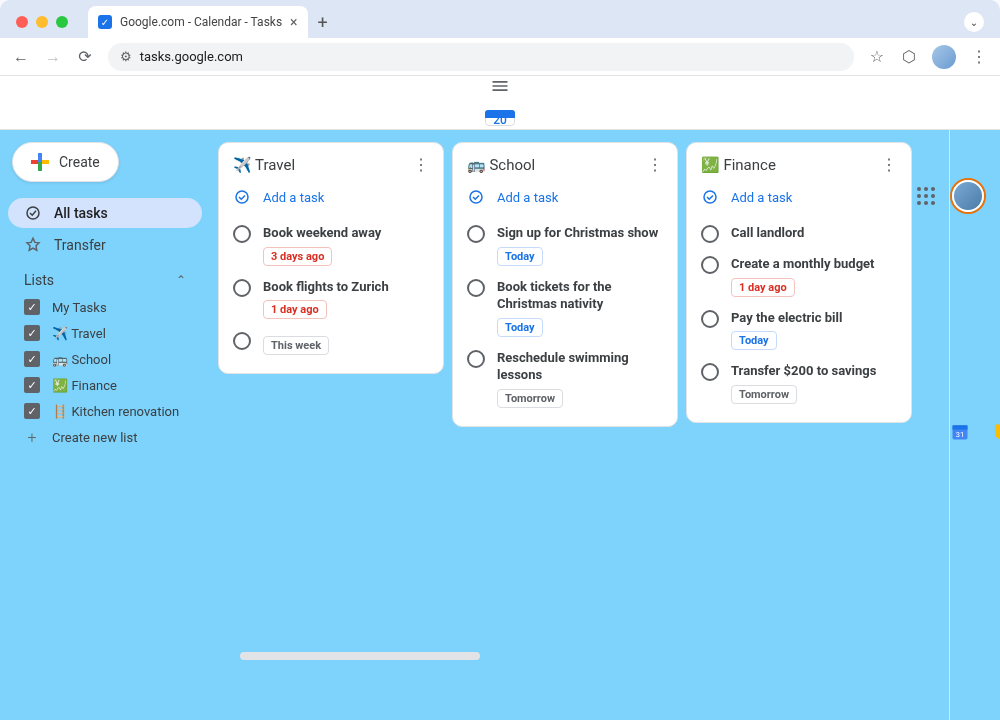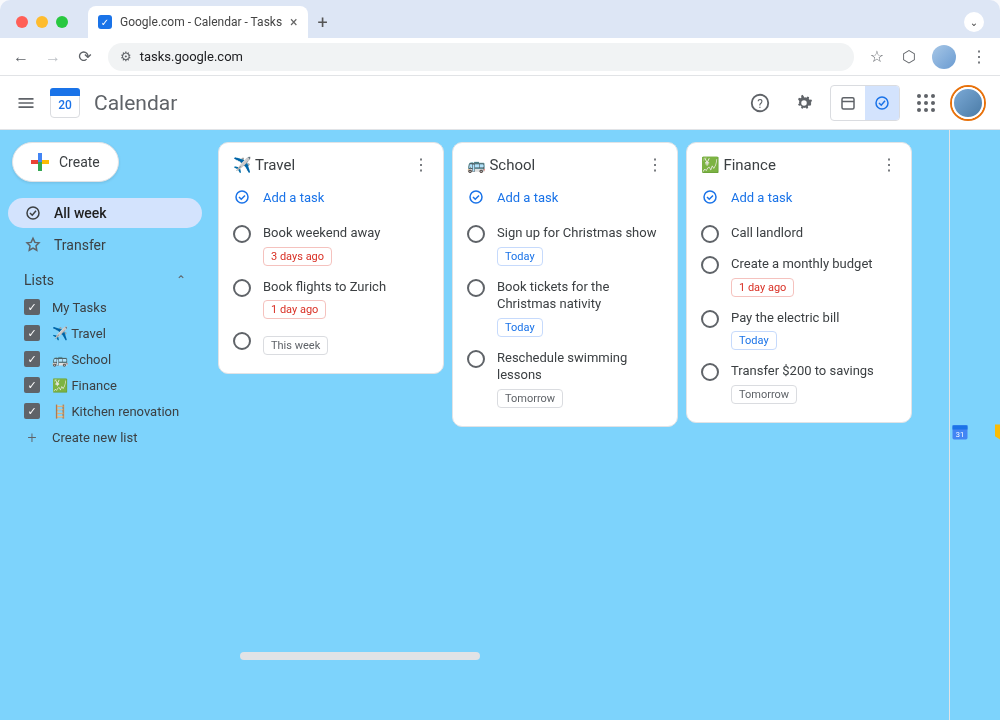--- a/index.html
+++ b/index.html
@@ -21,21 +21,21 @@
   
   .addr-bar { background: #fff; height: 38px; display: flex; align-items: center; padding: 0 12px; gap: 14px; border-bottom: 1px solid #e1e3e6;}
   .nav-icon { color: #5f6368; font-size: 16px; cursor: pointer; width:18px; text-align:center;}
   .nav-icon.disabled { color: #bdc1c6; }
   .url-field { flex: 1; display: flex; align-items: center; background: #f1f3f4; border-radius: 16px; height: 28px; padding: 0 12px; font-size: 13px; color: #202124; gap: 8px;}
   .url-field .tune { color:#5f6368; font-size:13px;}
   .addr-right { display: flex; align-items: center; gap: 14px; }
   .avatar-sm { width:24px; height:24px; border-radius:50%; background: linear-gradient(135deg,#a7c7e7,#6a9bd1);}
   
   
-  .app-header { height: 54px; background: #fff; display: flex; align-items: center; padding: 0 16px; border-bottom: 1px solid #e1e3e6; gap: 14px;}
+  .app-header { height: 54px; background: #fff; display: flex; align-items: center; padding: 0 16px; border-bottom: 1px solid #e1e3e6; gap: 14px; flex-direction: column;}
   .hamburger { color:#5f6368; cursor:pointer; }
   .cal-logo { width:30px; height:30px; background:#fff; border:1px solid #dadce0; border-radius:4px; position:relative; display:flex; align-items:center; justify-content:center; font-size:12px; font-weight:500; color:#1a73e8;}
   .cal-logo::before { content:''; position:absolute; top:-1px; left:-1px; right:-1px; height:8px; background:#1a73e8; border-radius:3px 3px 0 0;}
   .cal-logo span{ position:relative; top:2px;}
   .app-title { font-size: 21px; color: #5f6368; font-weight: 400;}
   .header-right { margin-left: auto; display: flex; align-items: center; gap: 8px;}
   .hdr-icon { width:36px; height:36px; display:flex; align-items:center; justify-content:center; color:#5f6368; cursor:pointer; border-radius:4px;}
   .view-switch { display:flex; border:1px solid #dadce0; border-radius:4px; overflow:hidden;}
   .view-btn { width:34px; height:34px; display:flex; align-items:center; justify-content:center; cursor:pointer; color:#5f6368;}
   .view-btn.active { background:#d3e3fd; color:#1a73e8;}
@@ -69,21 +69,21 @@
   
   .board { flex:1; padding:12px 8px; display:flex; gap:8px; overflow-x:auto; border-right:1px solid #e1e3e6;}
   .column { width:226px; background:#fff; border:1px solid #e1e3e6; border-radius:10px; padding:12px 14px; height:fit-content; flex-shrink:0;}
   .col-header { display:flex; align-items:center; justify-content:space-between; margin-bottom:10px;}
   .col-title { font-size:15px; color:#3c4043; display:flex; align-items:center; gap:2px;}
   .col-menu { color:#5f6368; cursor:pointer; font-size:16px;}
   
   .add-task { display:flex; align-items:center; gap:12px; color:#1a73e8; font-size:13px; cursor:pointer; padding:4px 0 12px 0;}
   .add-task-icon { width:18px; height:18px;}
   
-  .task { display:flex; gap:12px; padding:6px 0;}
+  .task { display:flex; gap:12px; padding:6px 0;font-weight:bold;}
   .task-circle { width:18px; height:18px; border:2px solid #5f6368; border-radius:50%; flex-shrink:0; cursor:pointer; margin-top:1px;}
   .task-body { flex:1;}
   .task-title { font-size:13px; color:#3c4043; line-height:1.35;}
   .task-chips { display:flex; gap:6px; margin-top:5px; flex-wrap:wrap;}
   .chip { font-size:11px; padding:2px 7px; border-radius:4px; border:1px solid #dadce0; color:#5f6368; display:flex; align-items:center; gap:4px;}
   .chip.overdue { color:#d93025; border-color:#f5c2be;}
   .chip.today { color:#1a73e8; border-color:#c6dafc;}
   
   
   .right-rail { width:50px; display:flex; flex-direction:row; align-items:center; padding-top:14px; gap:20px;}
@@ -191,21 +191,21 @@
       <div class="plus-multi"></div>
       <span>Create</span>
     </div>
     <div class="nav-item active">
       <span class="nav-icon-sm">
         <svg width="18" height="18" viewBox="0 0 24 24">
             <circle cx="12" cy="12" r="8" fill="none" stroke="#3c4043" stroke-width="2"></circle>
             <path d="M8 12l3 3 5-6" fill="none" stroke="#3c4043" stroke-width="2"></path>
           </svg>
       </span>
-      <span>All week</span>
+      <span>All tasks</span>
     </div>
     <div class="nav-item">
       <span class="nav-icon-sm">
         <svg width="18" height="18" viewBox="0 0 24 24">
             <path fill="none" stroke="#5f6368" stroke-width="2" d="M12 3l2.5 5.5L20 9l-4 4 1 6-5-3-5 3 1-6-4-4 5.5-.5z"></path>
           </svg>
       </span>
       <span>Transfer</span>
     </div>
     <div class="lists-header">

